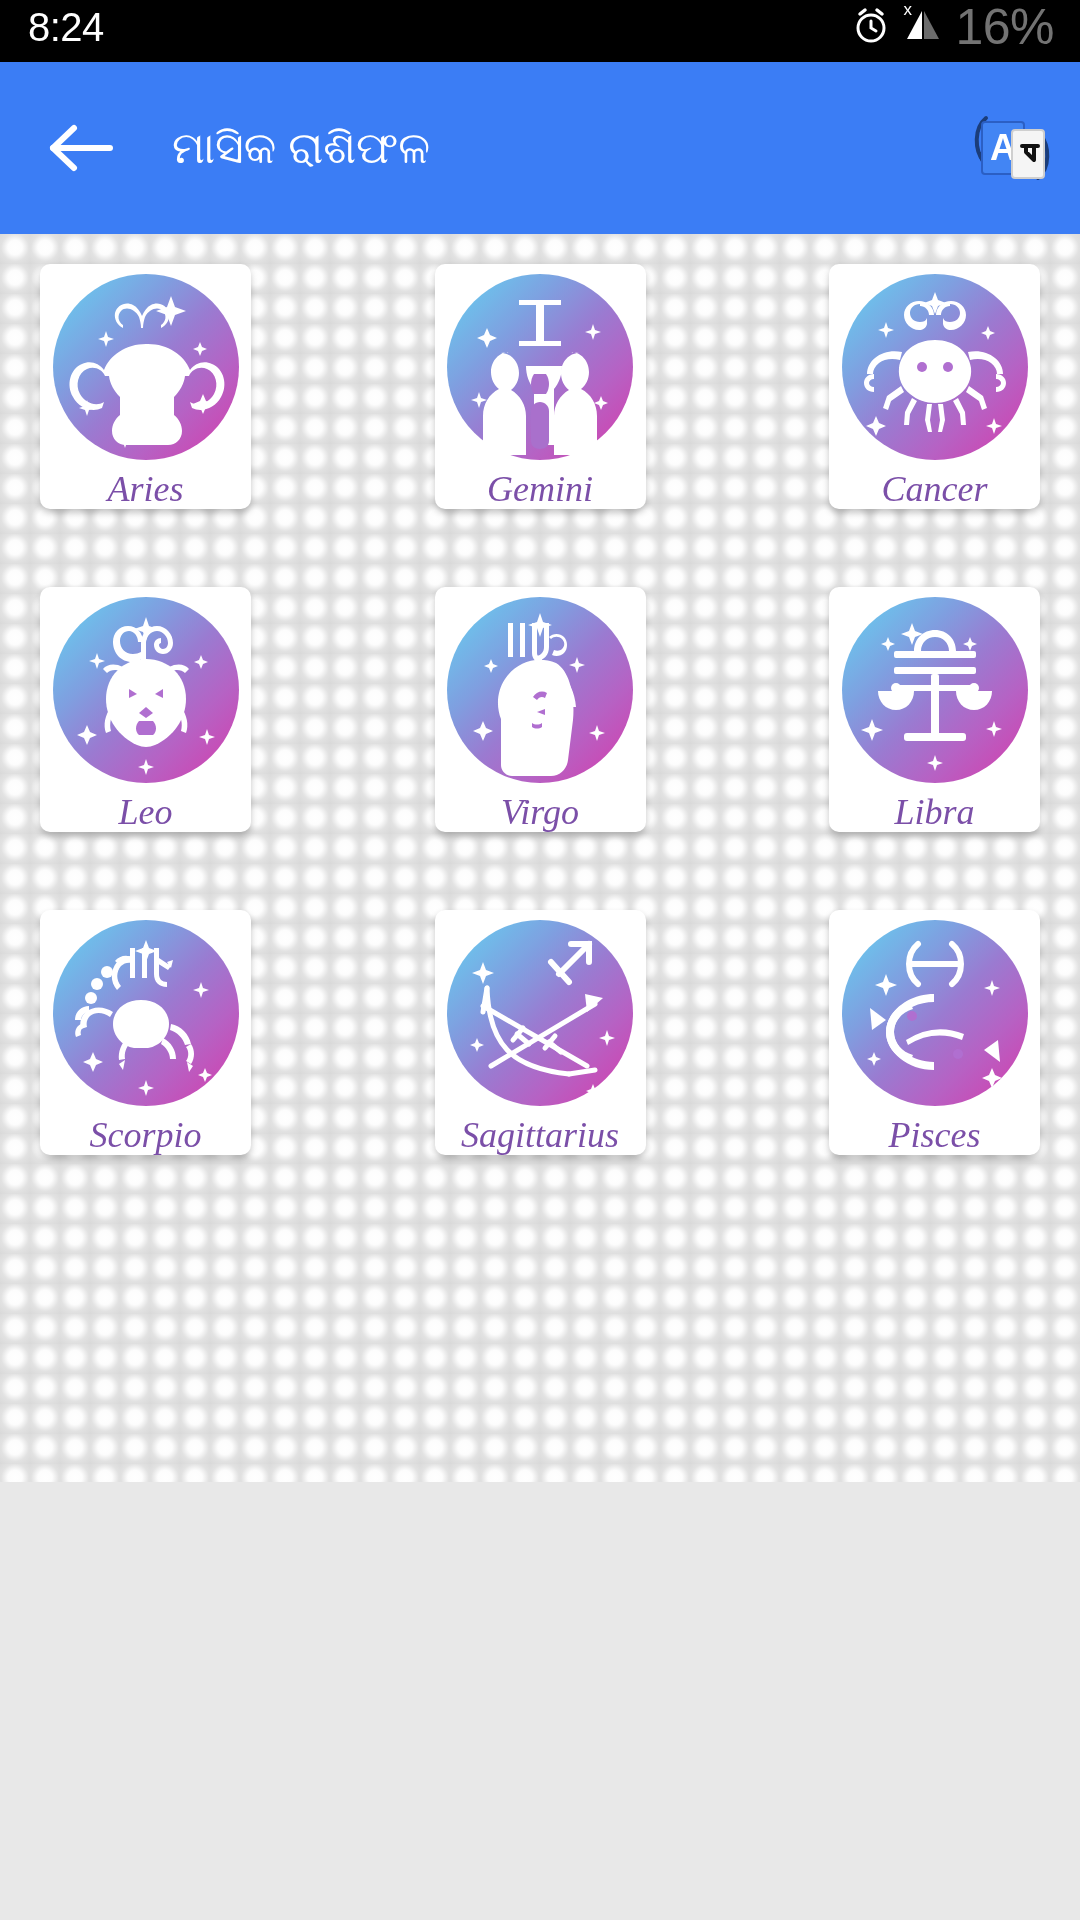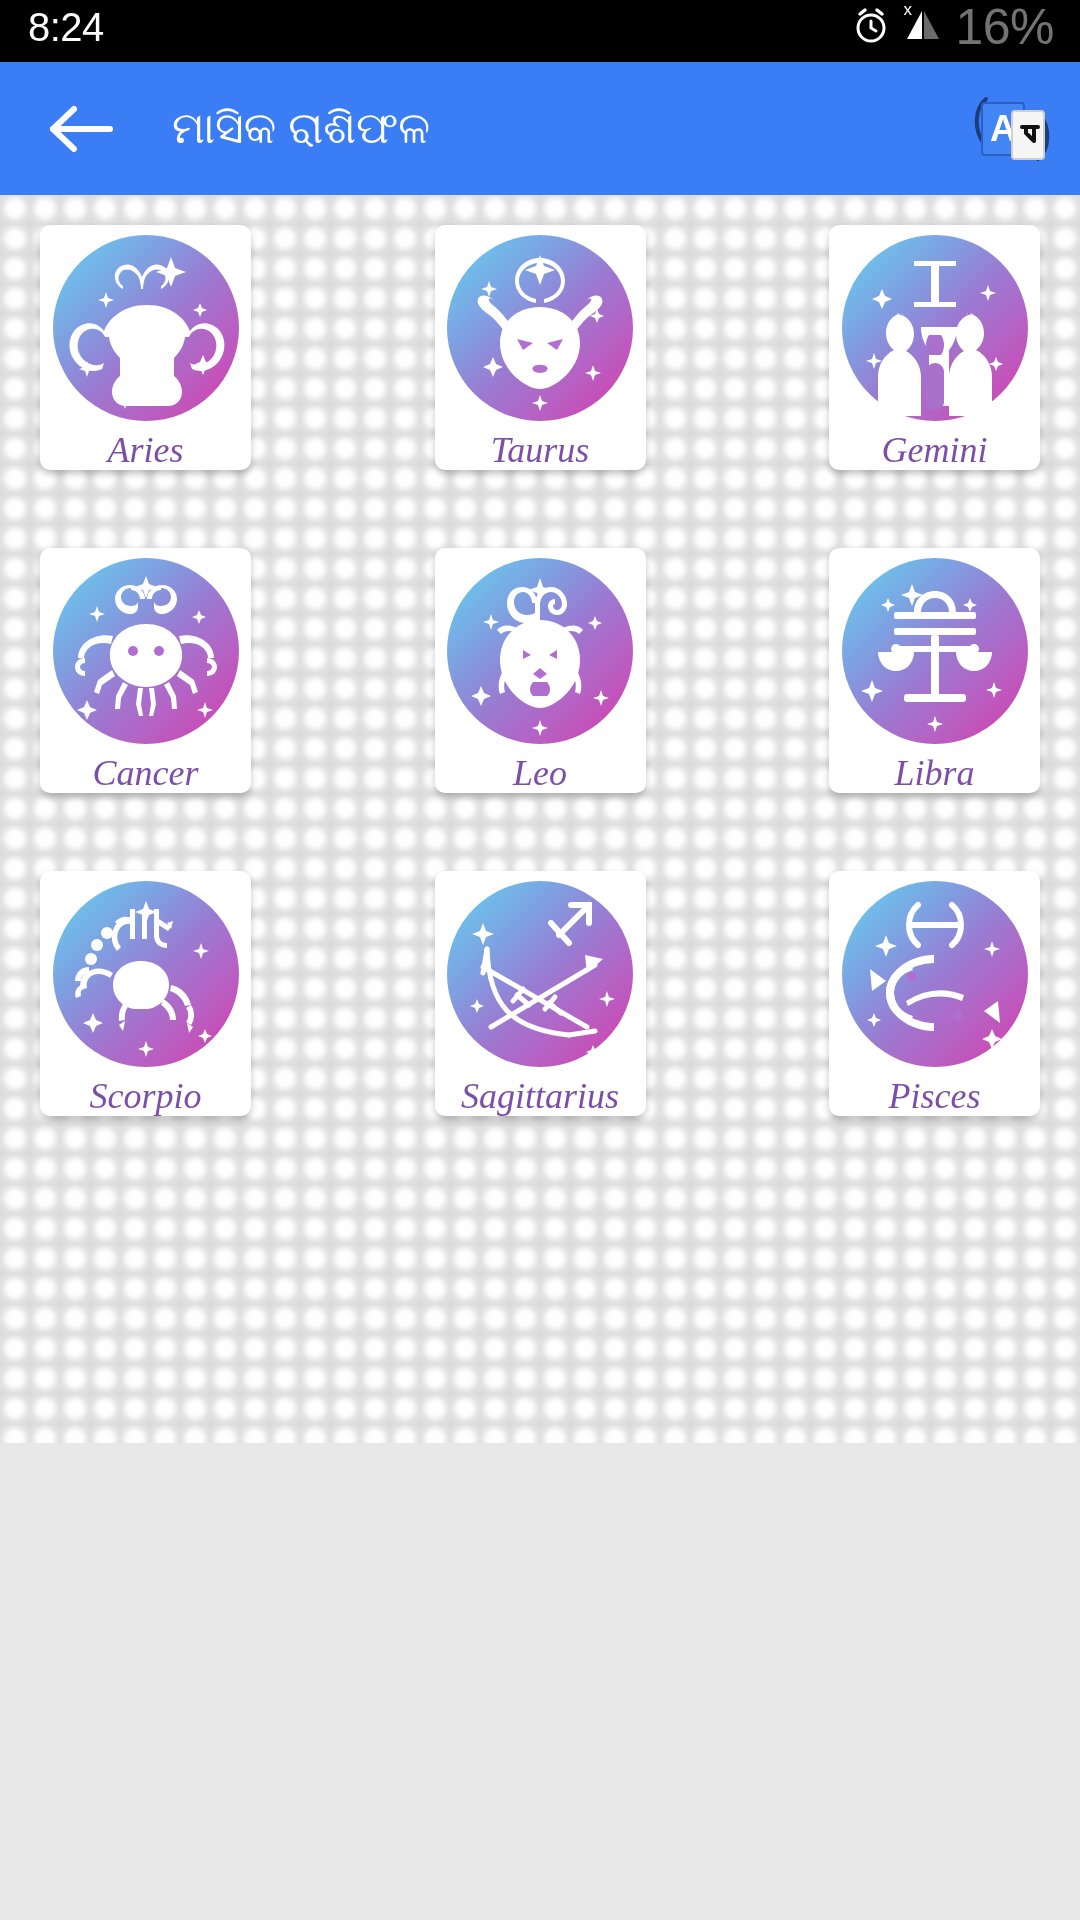--- a/index.html
+++ b/index.html
@@ -31,21 +31,21 @@
   .icon-signal{ display:block; position:relative; }
   .signal-x{
     position:absolute; top:-4px; left:-2px;
     color:#fff; font-size:17px; line-height:1;
     font-family:"Liberation Sans", sans-serif;
   }
 
   
   .app-bar{
     position:relative;
-    height:133px; width:1080px;
+    height:172px; width:1080px;
     background:#3b7df5;
     display:flex; align-items:center;
     padding:0 22px 0 44px;
   }
   .back-btn{
     width:74px; height:74px;
     display:flex; align-items:center; justify-content:center;
     flex:0 0 auto;
     cursor:pointer;
   }
@@ -190,42 +190,20 @@
             <path d="M147 68 l2 5 5 2 -5 2 -2 5 -2-5 -5-2 5-2z"></path>
             <path d="M34 126 l2 6 6 2 -6 2 -2 6 -2-6 -6-2 6-2z"></path>
             <path d="M150 120 l3 7 7 3 -7 3 -3 7 -3-7-7-3 7-3z"></path>
             <path d="M72 158 l2 6 6 2 -6 2 -2 6 -2-6 -6-2 6-2z"></path>
           </g>
         </svg>
       </div>
       <div class="zlabel">Aries</div>
     </div>
 
-    <div class="zcard">
-      <div class="zdisc">
-        <svg viewBox="0 0 186 186">
-          <g fill="#ffffff">
-            <path d="M93 28 c-12 0-21 8-21 18 0 9 7 16 17 18 l0 4 c-12-2-21-11-21-22 0-13 11-23 25-23 14 0 25 10 25 23 0 11-9 20-21 22 l0-4 c10-2 17-9 17-18 0-10-9-18-21-18z"></path>
-            <path d="M45 64 c-4-4-12-5-14 0 -2 5 3 10 10 15 8 6 15 14 19 23 l7-5 c-4-10-12-19-20-26 -4-3-6-6-5-7 1-1 3 0 5 2z"></path>
-            <path d="M141 64 c4-4 12-5 14 0 2 5-3 10-10 15 -8 6-15 14-19 23 l-7-5 c4-10 12-19 20-26 4-3 6-6 5-7 -1-1-3 0-5 2z"></path>
-            <path d="M93 72 c-22 0-40 14-40 36 0 14 7 27 18 36 7 6 15 10 22 10 7 0 15-4 22-10 11-9 18-22 18-36 0-22-18-36-40-36z"></path>
-            <path d="M70 104 l16 4 -10 7z" fill="#b26fd0"></path>
-            <path d="M116 104 l-16 4 10 7z" fill="#b26fd0"></path>
-            <path d="M86 132 c2-3 12-3 14 0 2 3-2 6-7 6 -5 0-9-3-7-6z" fill="#b26fd0"></path>
-            <path d="M93 20 l4 11 11 4 -11 4 -4 11 -4-11 -11-4 11-4z"></path>
-            <path d="M42 46 l2 6 6 2 -6 2 -2 6 -2-6 -6-2 6-2z"></path>
-            <path d="M46 122 l3 7 7 3 -7 3 -3 7 -3-7 -7-3 7-3z"></path>
-            <path d="M146 130 l2 6 6 2 -6 2 -2 6 -2-6 -6-2 6-2z"></path>
-            <path d="M150 74 l2 5 5 2 -5 2 -2 5 -2-5 -5-2 5-2z"></path>
-            <path d="M93 160 l2 6 6 2 -6 2 -2 6 -2-6 -6-2 6-2z"></path>
-          </g>
-        </svg>
-      </div>
-      <div class="zlabel">Taurus</div>
-    </div>
 
     <div class="zcard">
       <div class="zdisc">
         <svg viewBox="0 0 186 186">
           <g fill="#ffffff">
             <path d="M72 26 l42 0 0 5 -17 0 0 36 17 0 0 5 -42 0 0-5 17 0 0-36 -17 0z"></path>
             <path d="M62 78 c-10 0-18 9-18 20 0 7 3 13 8 17 -10 5-16 15-16 27 l0 30 c0 5 4 9 9 9 l34 0 0-39 c0-11-6-21-15-26 5-4 8-10 8-17 0-11-8-20-18-20z"></path>
             <path d="M124 78 c10 0 18 9 18 20 0 7-3 13-8 17 10 5 16 15 16 27 l0 30 c0 5-4 9-9 9 l-34 0 0-39 c0-11 6-21 15-26 -5-4-8-10-8-17 0-11 8-20 18-20z"></path>
             <path d="M79 92 c0 9 3 17 8 23 l0 56 20 0 0-56 c5-6 8-14 8-23 l-36 0z" fill="#ffffff"></path>
             <path d="M87 100 c-4 6-4 14 0 20 l12 0 c4-6 4-14 0-20z" fill="#a970cc"></path>
@@ -290,20 +268,42 @@
             <path d="M148 58 l2 5 5 2 -5 2 -2 5 -2-5 -5-2 5-2z"></path>
             <path d="M34 128 l3 7 7 3 -7 3 -3 7 -3-7 -7-3 7-3z"></path>
             <path d="M154 132 l2 6 6 2 -6 2 -2 6 -2-6 -6-2 6-2z"></path>
             <path d="M93 162 l2 6 6 2 -6 2 -2 6 -2-6 -6-2 6-2z"></path>
           </g>
         </svg>
       </div>
       <div class="zlabel">Leo</div>
     </div>
 
+    <div class="zcard">
+      <div class="zdisc">
+        <svg viewBox="0 0 186 186">
+          <g fill="#ffffff">
+            <path d="M66 26 l0 34 -5 0 0-34z M78 26 l0 34 -5 0 0-34z M90 26 l0 30 c0 3 2 5 5 5 l0 5 c-6 0-10-4-10-10 l0-30z M102 26 l0 24 c0 8-5 13-12 14 l0-5 c4-1 7-4 7-9 l0-24z M102 40 c4-4 11-4 15 0 4 4 4 12 0 16 -3 3-8 4-12 2 l2-5 c3 1 6 1 8-1 3-3 3-7 0-10 -3-3-8-3-11 0z"></path>
+            <path d="M109 66 c-19-8-40-1-51 16 -8 12-9 27-4 40 l0 46 c0 6 5 11 11 11 l39 0 c9 0 16-7 17-16 l5-40 c2-21-2-48-17-57z"></path>
+            <path d="M86 78 c-10 6-16 18-16 30 0 7 2 14 6 19 l0 38 c0 4 3 7 7 7 l8 0 0-94z" fill="#ffffff"></path>
+            <path d="M100 96 c-5-3-11-1-14 4 l4 3 c2-3 5-4 8-2z" fill="#b06fd0"></path>
+            <path d="M98 112 l-8 3 8 3z" fill="#b06fd0"></path>
+            <path d="M95 126 c-3 2-7 2-10 0 l0 4 c3 2 7 2 10 0z" fill="#b06fd0"></path>
+            <path d="M112 76 c10 6 16 20 17 34 l-5 0 c-1-12-6-24-14-29z"></path>
+            <path d="M93 16 l3 9 9 3 -9 3 -3 9 -3-9 -9-3 9-3z"></path>
+            <path d="M130 60 l2 6 6 2 -6 2 -2 6 -2-6 -6-2 6-2z"></path>
+            <path d="M44 62 l2 5 5 2 -5 2 -2 5 -2-5 -5-2 5-2z"></path>
+            <path d="M36 124 l3 7 7 3 -7 3 -3 7 -3-7 -7-3 7-3z"></path>
+            <path d="M150 128 l2 6 6 2 -6 2 -2 6 -2-6 -6-2 6-2z"></path>
+            <path d="M62 154 l2 5 5 2 -5 2 -2 5 -2-5 -5-2 5-2z"></path>
+          </g>
+        </svg>
+      </div>
+      <div class="zlabel">Virgo</div>
+    </div>
 
     <div class="zcard">
       <div class="zdisc">
         <svg viewBox="0 0 186 186">
           <g fill="#ffffff">
             <rect x="52" y="54" width="82" height="7" rx="2"></rect>
             <path d="M72 54 c0-12 9-21 21-21 12 0 21 9 21 21 l-7 0 c0-8-6-14-14-14 -8 0-14 6-14 14z"></path>
             <rect x="52" y="70" width="82" height="7" rx="2"></rect>
             <rect x="89" y="77" width="8" height="62" rx="2"></rect>
             <rect x="62" y="136" width="62" height="8" rx="3"></rect>

